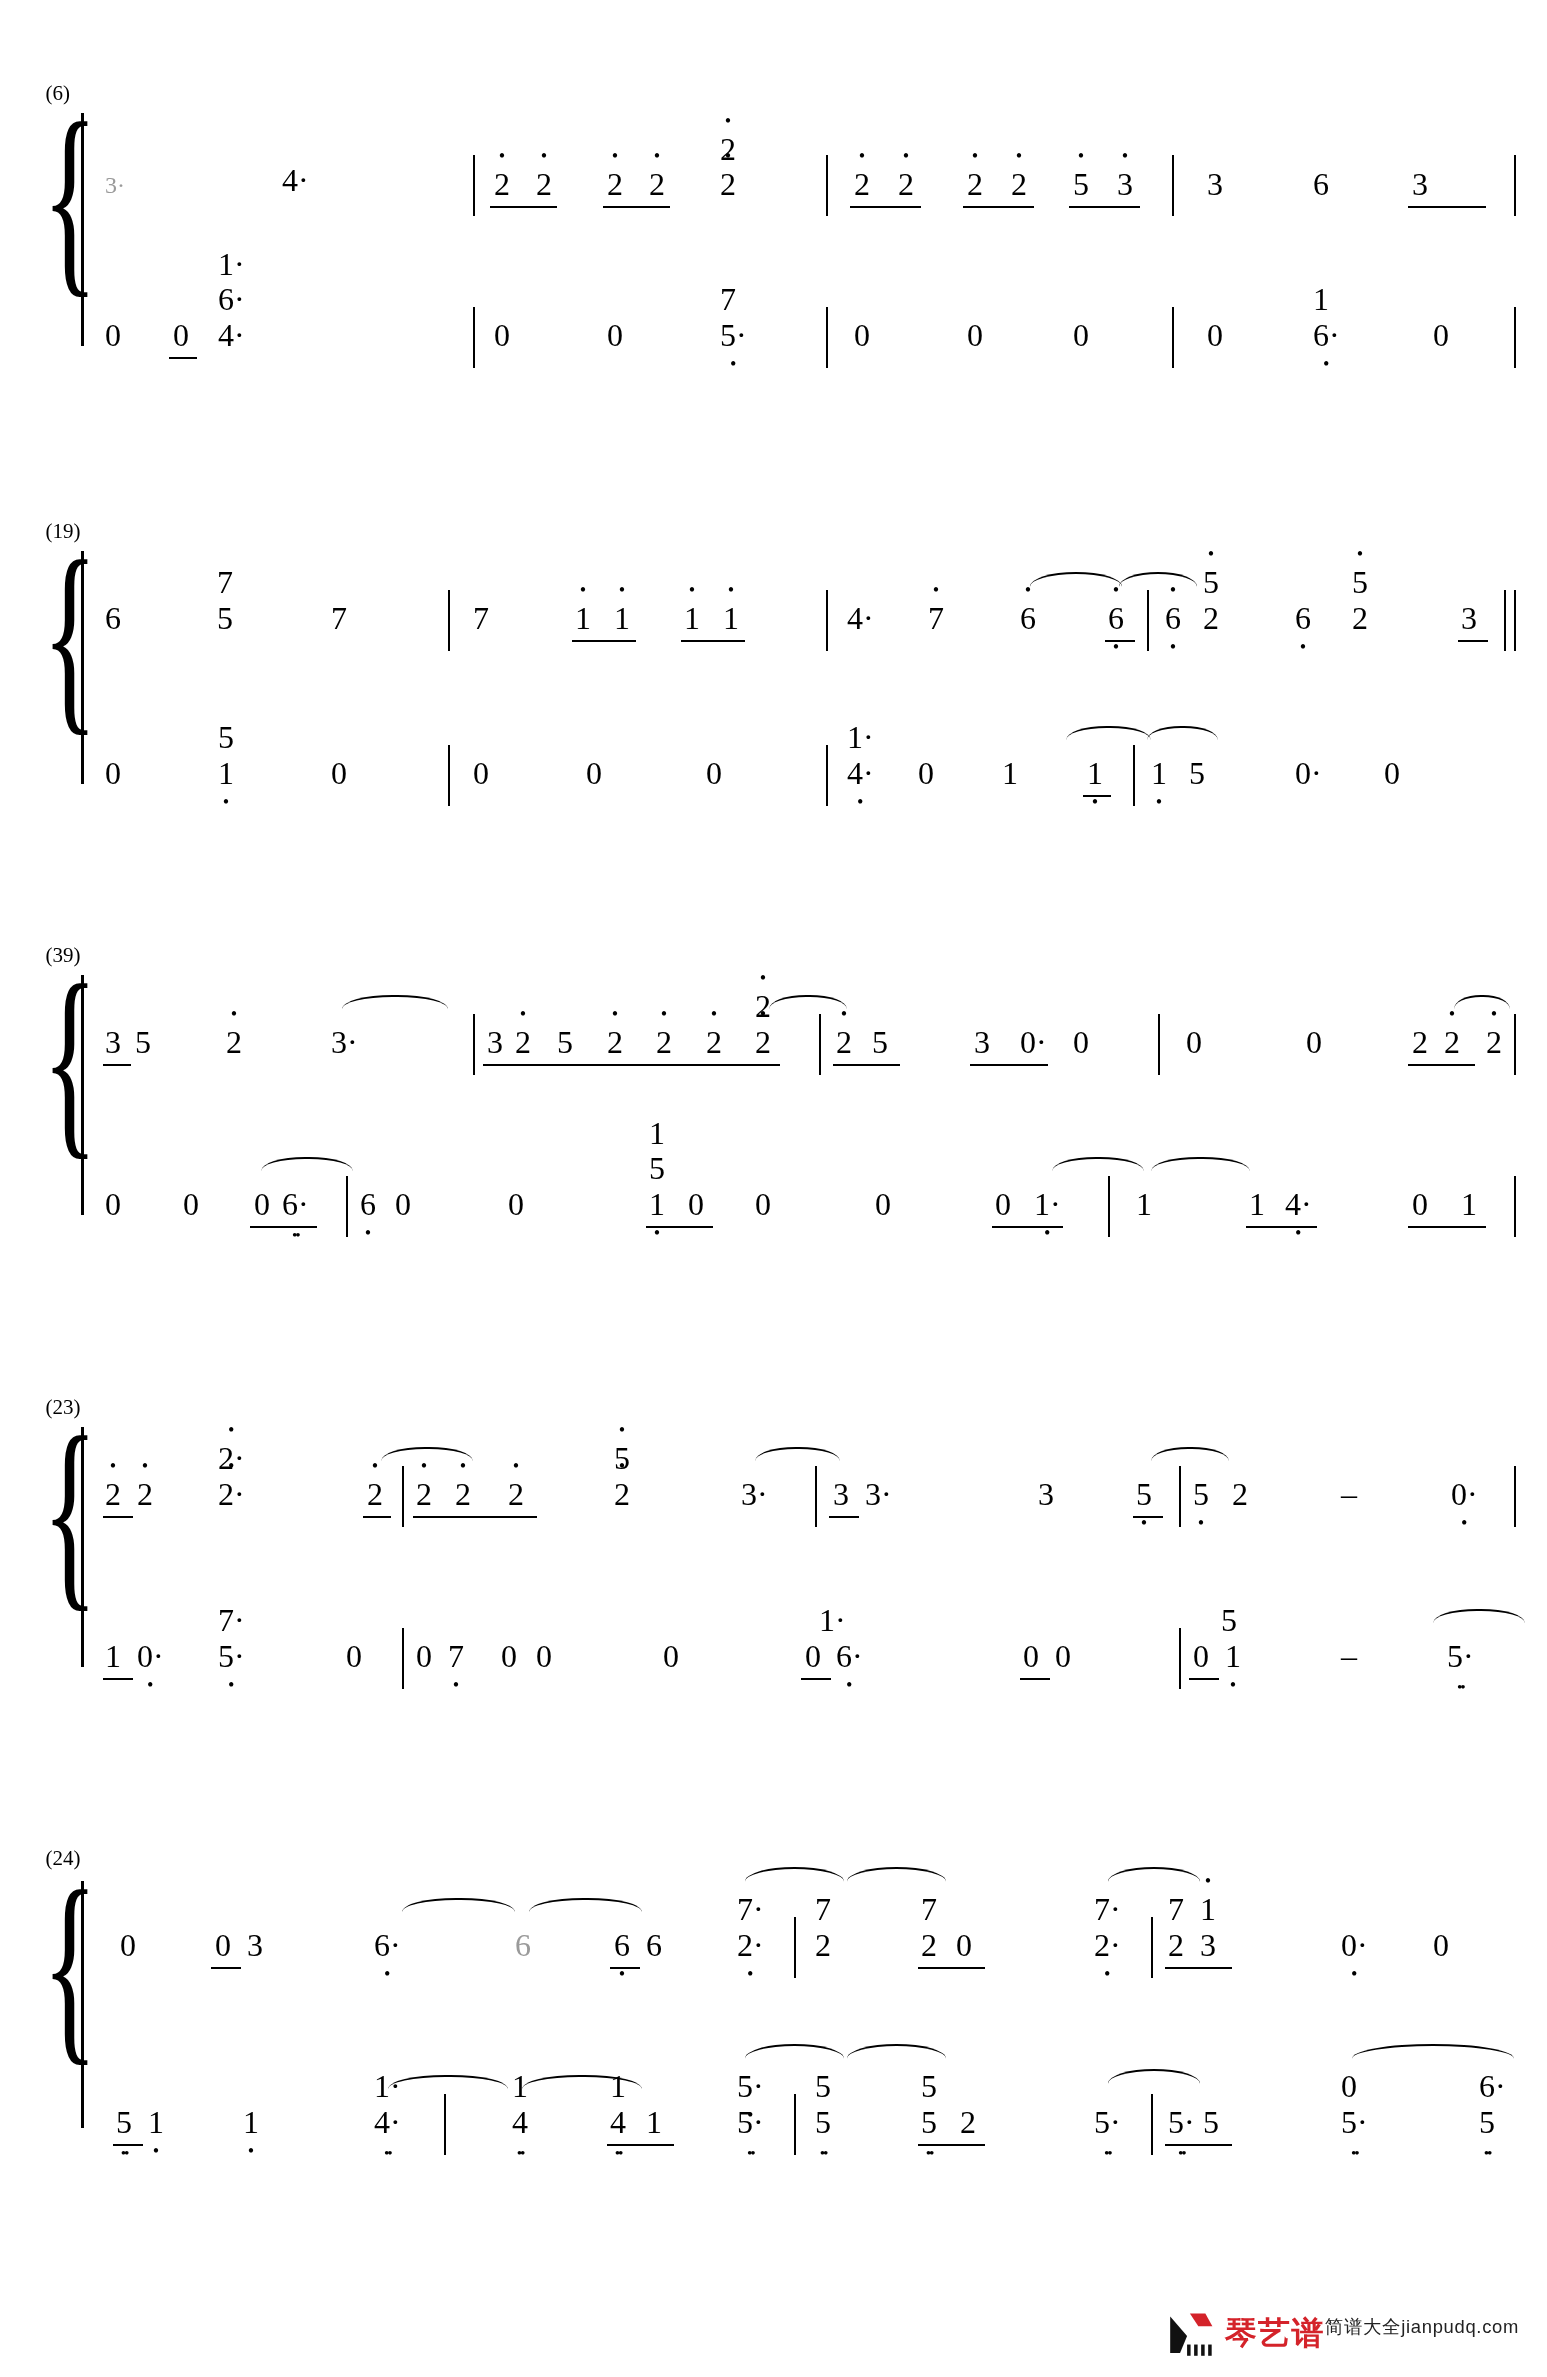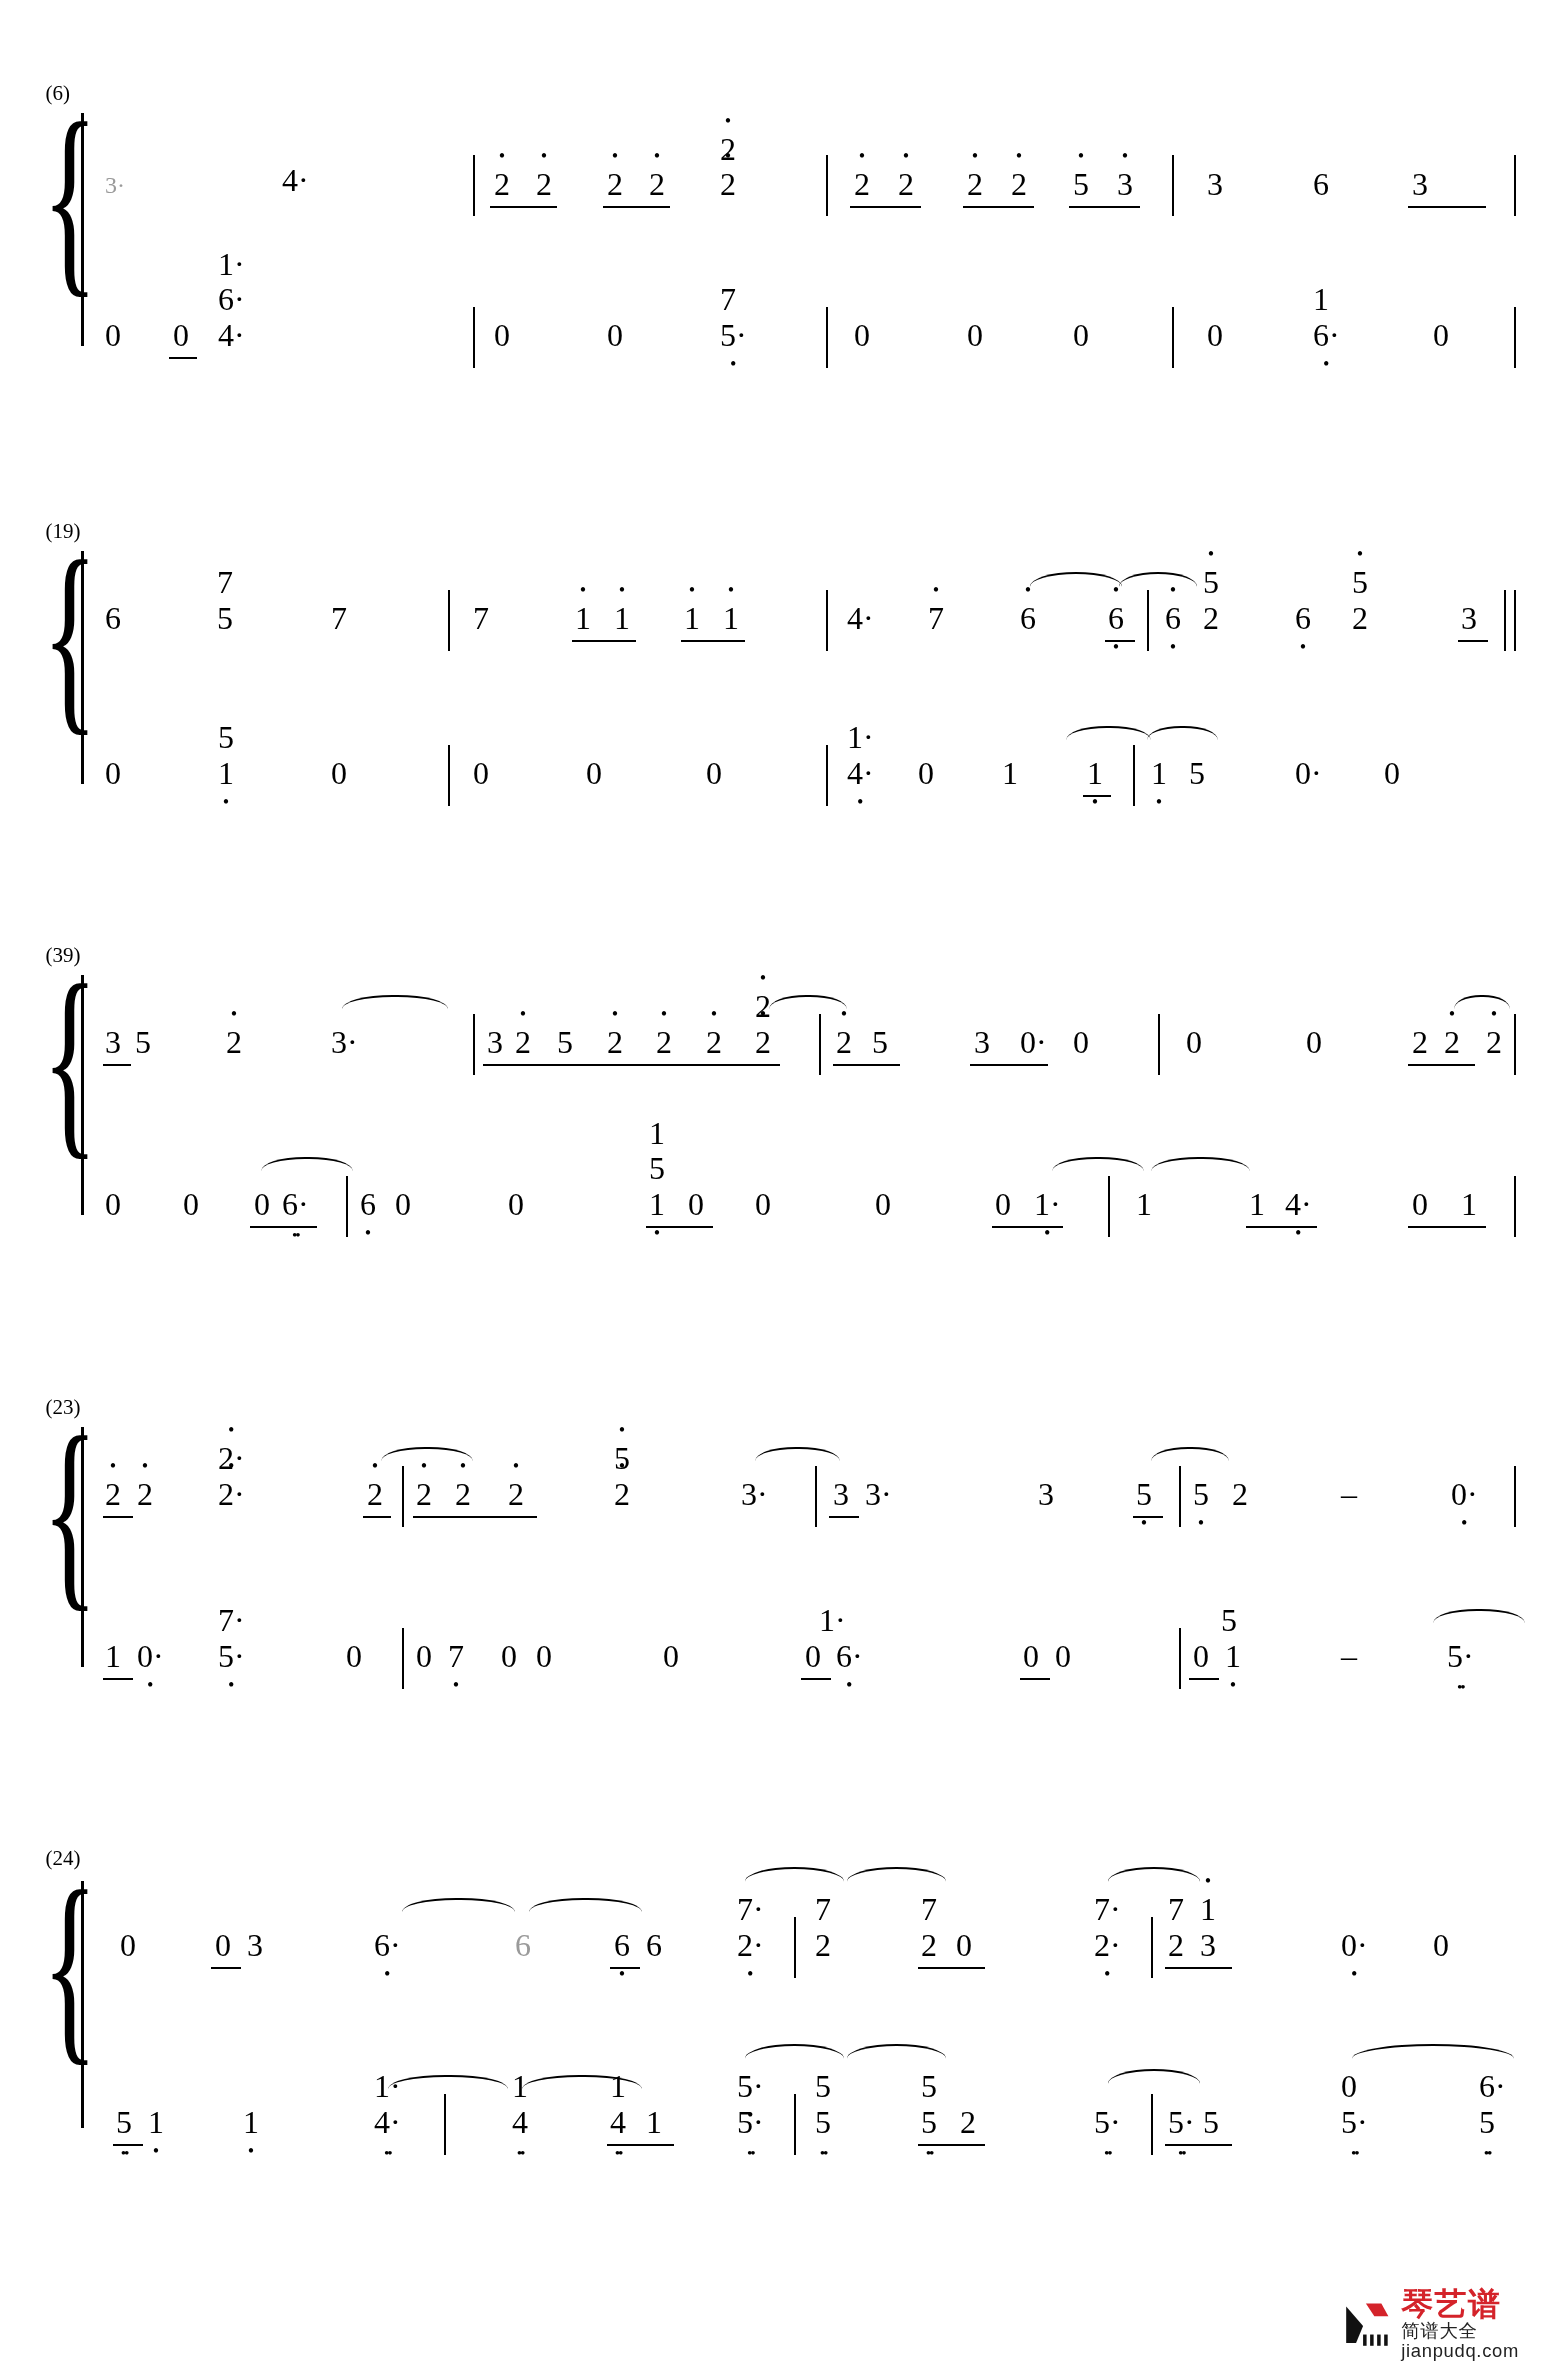--- a/index.html
+++ b/index.html
@@ -128,21 +128,21 @@
     display: flex;
     align-items: center;
     gap: 7px;
   }
   .wm-logo {
     width: 52px; height: 52px;
     position: relative;
   }
   .wm-text {
     display: flex;
-    flex-direction: column;
+    flex-direction: row;
     line-height: 1.05;
   }
   .wm-title {
     font-size: 32px;
     color: #d4232a;
     font-family: "Liberation Serif", serif;
     font-weight: bold;
     letter-spacing: 1.4px;
   }
   .wm-sub {

